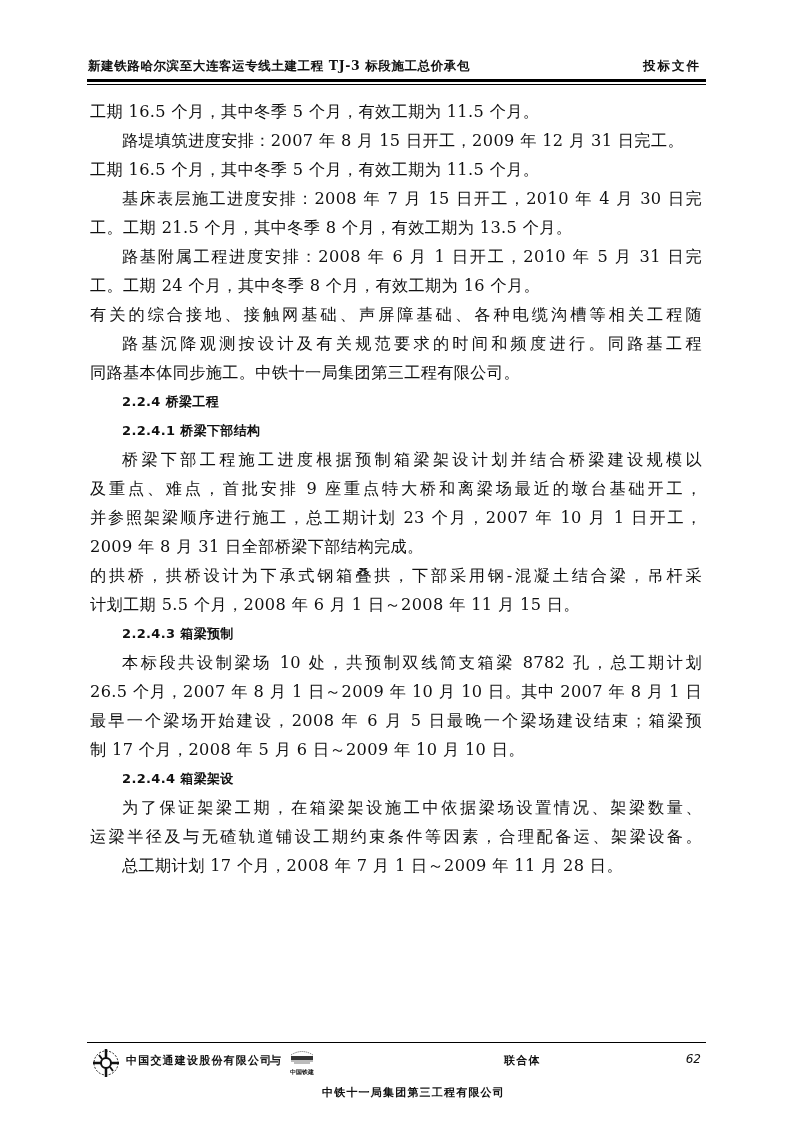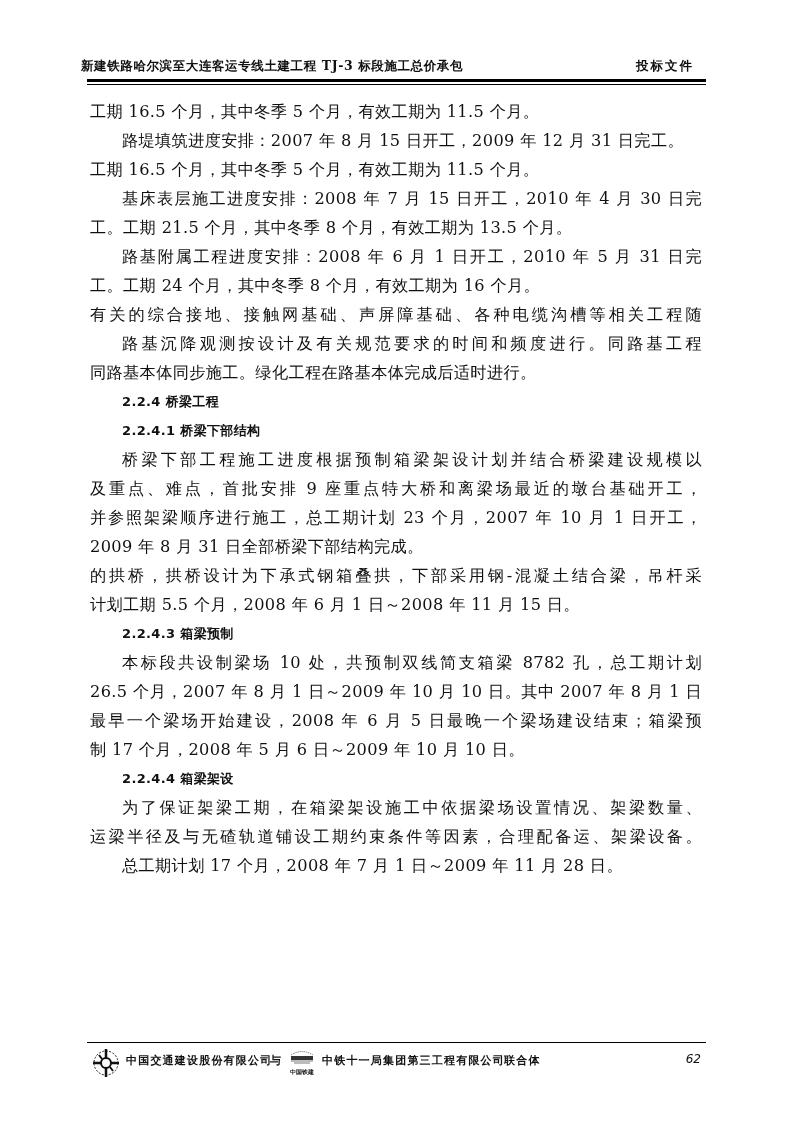--- a/index.html
+++ b/index.html
@@ -1,18 +1,18 @@
 <!DOCTYPE html>
 <html><head>
 <meta charset="utf-8">
 <style>
   html, body { margin:0; padding:0; background:#fff; }
   body { width:793px; height:1122px; position:relative; overflow:hidden;
          font-family:"DejaVu Serif", "Liberation Serif", serif; color:#111; }
-  .header { position:absolute; left:81px; top:58px; width:617px; height:16px; }
+  .header { position:absolute; left:88px; top:58px; width:617px; height:16px; }
   .header-title { position:absolute; left:0; top:0; font-size:12.5px; font-weight:bold; letter-spacing:0.6px; white-space:nowrap; }
   .header-right { position:absolute; right:4px; top:0; font-size:12.5px; font-weight:bold; letter-spacing:2px; white-space:nowrap; }
   .rule-thick { position:absolute; left:87px; top:79px; width:619px; height:3px; background:#000; }
   .rule-thin { position:absolute; left:87px; top:84px; width:619px; height:1px; background:#000; }
 
   .body { position:absolute; left:90px; top:97px; width:612px; }
   .line { height:29px; line-height:29px; font-size:16.2px; white-space:nowrap; letter-spacing:0.35px; }
   .indent { padding-left:32px; }
   .heading { font-family:"DejaVu Sans", "Liberation Sans", sans-serif; font-weight:bold; font-size:13px; padding-left:32px; }
   .justify { text-align:justify; text-align-last:justify; }
@@ -38,21 +38,21 @@
 <div class="body">
   <div class="line">工期 16.5 个月，其中冬季 5 个月，有效工期为 11.5 个月。</div>
   <div class="line indent">路堤填筑进度安排：2007 年 8 月 15 日开工，2009 年 12 月 31 日完工。</div>
   <div class="line">工期 16.5 个月，其中冬季 5 个月，有效工期为 11.5 个月。</div>
   <div class="line indent justify">基床表层施工进度安排：2008 年 7 月 15 日开工，2010 年 4 月 30 日完</div>
   <div class="line">工。工期 21.5 个月，其中冬季 8 个月，有效工期为 13.5 个月。</div>
   <div class="line indent justify">路基附属工程进度安排：2008 年 6 月 1 日开工，2010 年 5 月 31 日完</div>
   <div class="line">工。工期 24 个月，其中冬季 8 个月，有效工期为 16 个月。</div>
   <div class="line justify">有关的综合接地、接触网基础、声屏障基础、各种电缆沟槽等相关工程随</div>
   <div class="line indent justify">路基沉降观测按设计及有关规范要求的时间和频度进行。同路基工程</div>
-  <div class="line">同路基本体同步施工。绿化工程在路基本体完成后适时进行。</div>
+  <div class="line">同路基本体同步施工。中铁十一局集团第三工程有限公司。</div>
   <div class="line heading">2.2.4 桥梁工程</div>
   <div class="line heading">2.2.4.1 桥梁下部结构</div>
   <div class="line indent justify">桥梁下部工程施工进度根据预制箱梁架设计划并结合桥梁建设规模以</div>
   <div class="line justify">及重点、难点，首批安排 9 座重点特大桥和离梁场最近的墩台基础开工，</div>
   <div class="line justify">并参照架梁顺序进行施工，总工期计划 23 个月，2007 年 10 月 1 日开工，</div>
   <div class="line">2009 年 8 月 31 日全部桥梁下部结构完成。</div>
   <div class="line justify">的拱桥，拱桥设计为下承式钢箱叠拱，下部采用钢-混凝土结合梁，吊杆采</div>
   <div class="line">计划工期 5.5 个月，2008 年 6 月 1 日～2008 年 11 月 15 日。</div>
   <div class="line heading">2.2.4.3 箱梁预制</div>
   <div class="line indent justify">本标段共设制梁场 10 处，共预制双线简支箱梁 8782 孔，总工期计划</div>
@@ -74,16 +74,16 @@
     <path d="M9 8 L12 12 M23 24 L20 20" stroke="#111" stroke-width="2"></path>
   </svg>
   <span class="footer-text" style="left:36px;">中国交通建设股份有限公司</span>
   <span class="footer-text" style="left:180px;">与</span>
   <svg class="logo-mid" viewBox="0 0 28 16">
     <path d="M3 6 Q14 -1 25 6" fill="none" stroke="#333" stroke-width="0.8" stroke-dasharray="1 1"></path>
     <rect x="3" y="7" width="22" height="4" fill="#333"></rect>
     <path d="M3 12 L25 12 M6 14 L22 14" stroke="#555" stroke-width="0.8"></path>
   </svg>
   <span class="logo-mid-caption">中国铁建</span>
-  <span class="footer-text" style="left:232px;">中铁十一局集团第三工程有限公司</span>
+  <span class="footer-text" style="left:232px;margin-top:32px;">中铁十一局集团第三工程有限公司</span>
   <span class="footer-text" style="left:414px;">联合体</span>
   <span class="page-num">62</span>
 </div>
 
 </body></html>

